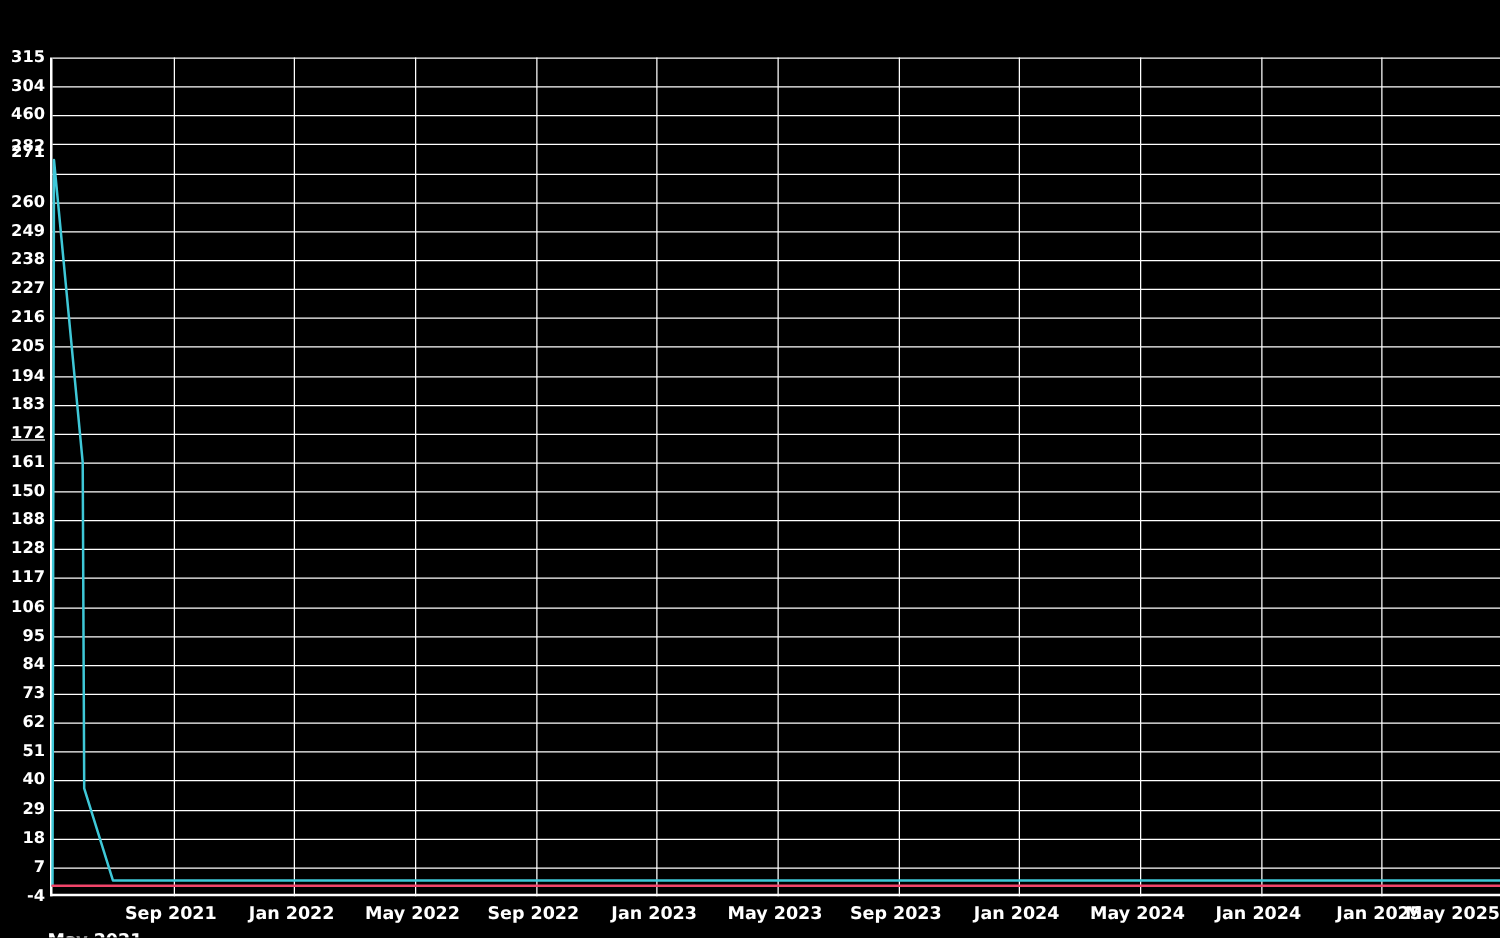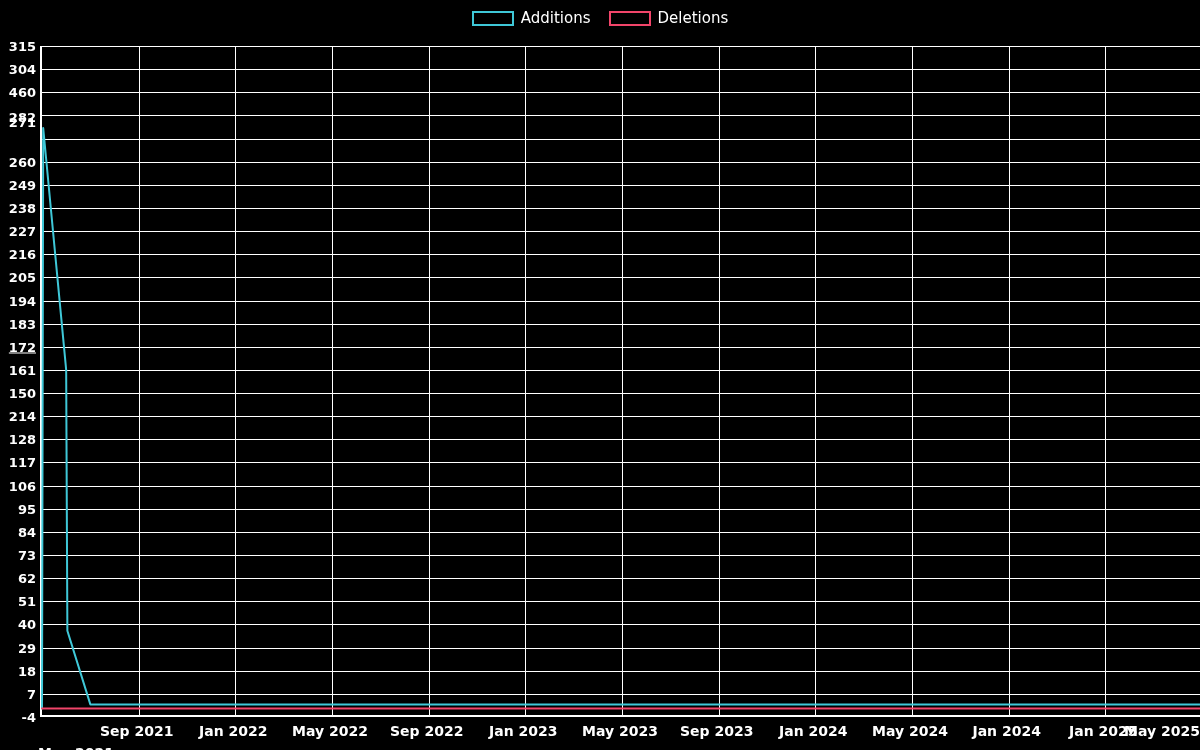--- a/index.html
+++ b/index.html
@@ -137,46 +137,36 @@
     width: 1160px;
     height: 671px;
     overflow: visible;
   }
 </style>
 </head>
 <body>
 
 <div id="chart-root">
 
-  <div id="legend">
-    <div class="legend-entry">
-      <span class="legend-swatch" id="sw-add" style="border-color: rgb(63, 200, 216);"></span>
-      <span class="legend-label">Additions</span>
-    </div>
-    <div class="legend-entry">
-      <span class="legend-swatch" id="sw-del" style="border-color: rgb(242, 69, 106);"></span>
-      <span class="legend-label">Deletions</span>
-    </div>
-  </div>
 
   <div id="y-labels">
       <div class="y-label" style="top: 671px;">-4</div>
       <div class="y-label" style="top: 647.862px;">7</div>
       <div class="y-label" style="top: 624.724px;">18</div>
       <div class="y-label" style="top: 601.586px;">29</div>
       <div class="y-label" style="top: 578.448px;">40</div>
       <div class="y-label" style="top: 555.31px;">51</div>
       <div class="y-label" style="top: 532.172px;">62</div>
       <div class="y-label" style="top: 509.034px;">73</div>
       <div class="y-label" style="top: 485.897px;">84</div>
       <div class="y-label" style="top: 462.759px;">95</div>
       <div class="y-label" style="top: 439.621px;">106</div>
       <div class="y-label" style="top: 416.483px; margin-left: 26px;">117</div>
       <div class="y-label" style="top: 393.345px;">128</div>
-      <div class="y-label" style="top: 370.207px;">214</div>
+      <div class="y-label" style="top: 370.207px;">188</div>
       <div class="y-label" style="top: 347.069px;">150</div>
       <div class="y-label" style="top: 323.931px;">161</div>
       <div class="y-label" style="top: 300.793px; text-decoration: underline;">172</div>
       <div class="y-label" style="top: 277.655px;">183</div>
       <div class="y-label" style="top: 254.517px;">194</div>
       <div class="y-label" style="top: 231.379px;">205</div>
       <div class="y-label" style="top: 208.241px;">216</div>
       <div class="y-label" style="top: 185.103px;">227</div>
       <div class="y-label" style="top: 161.966px;">238</div>
       <div class="y-label" style="top: 138.828px; text-align: center;">249</div>

